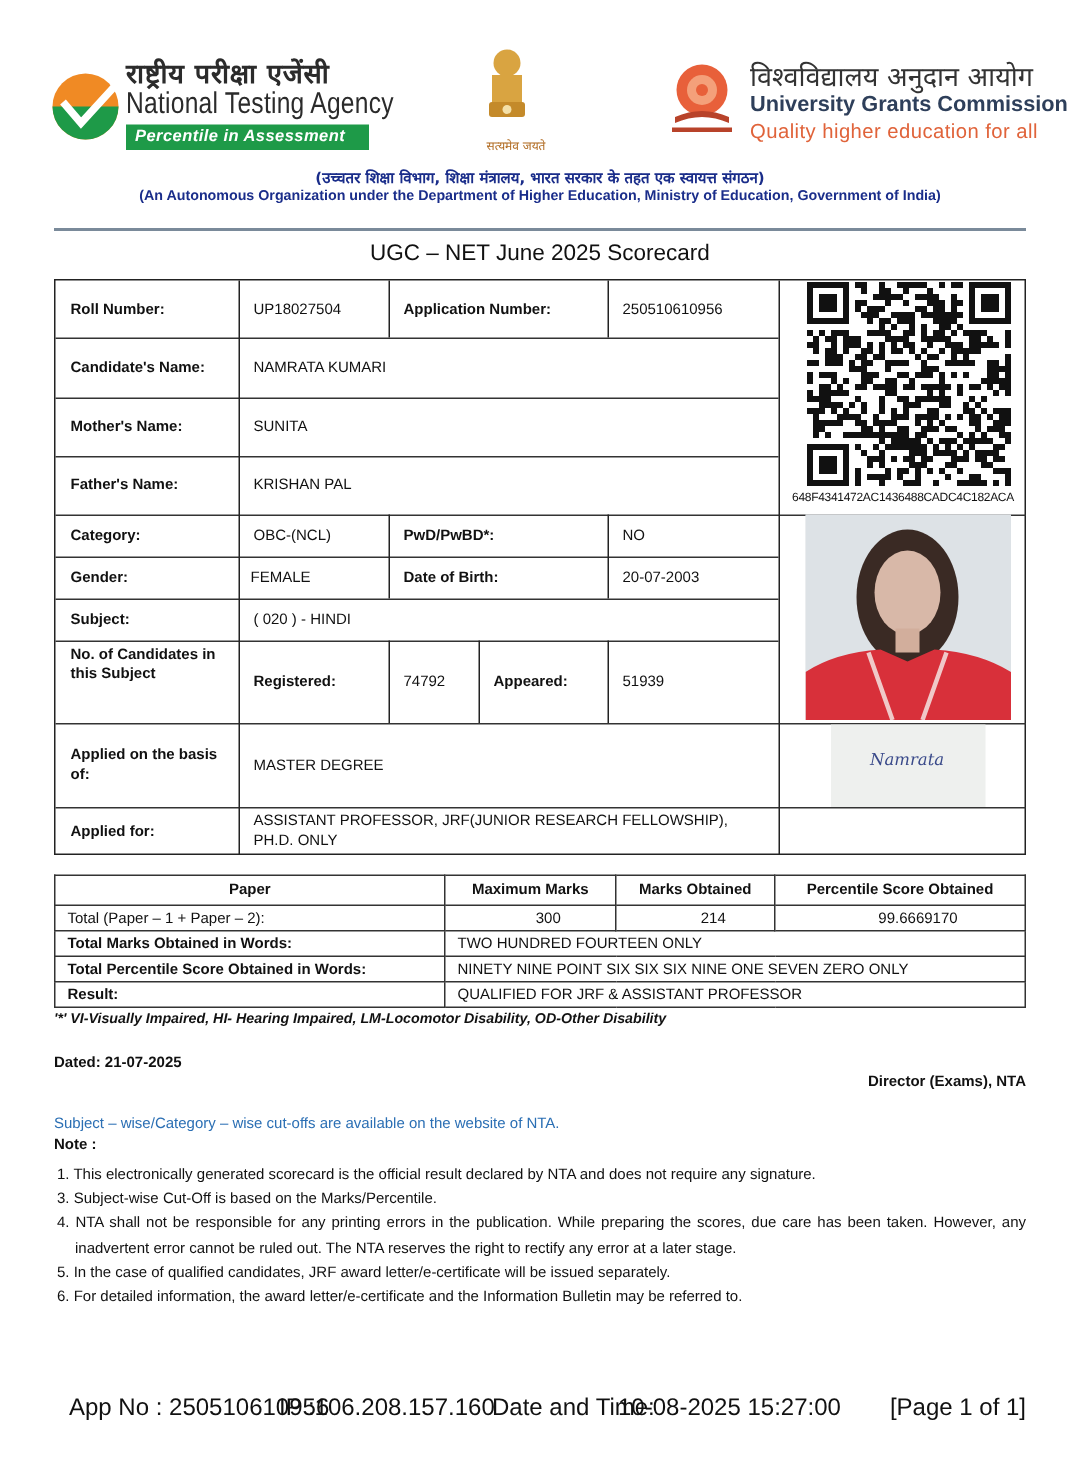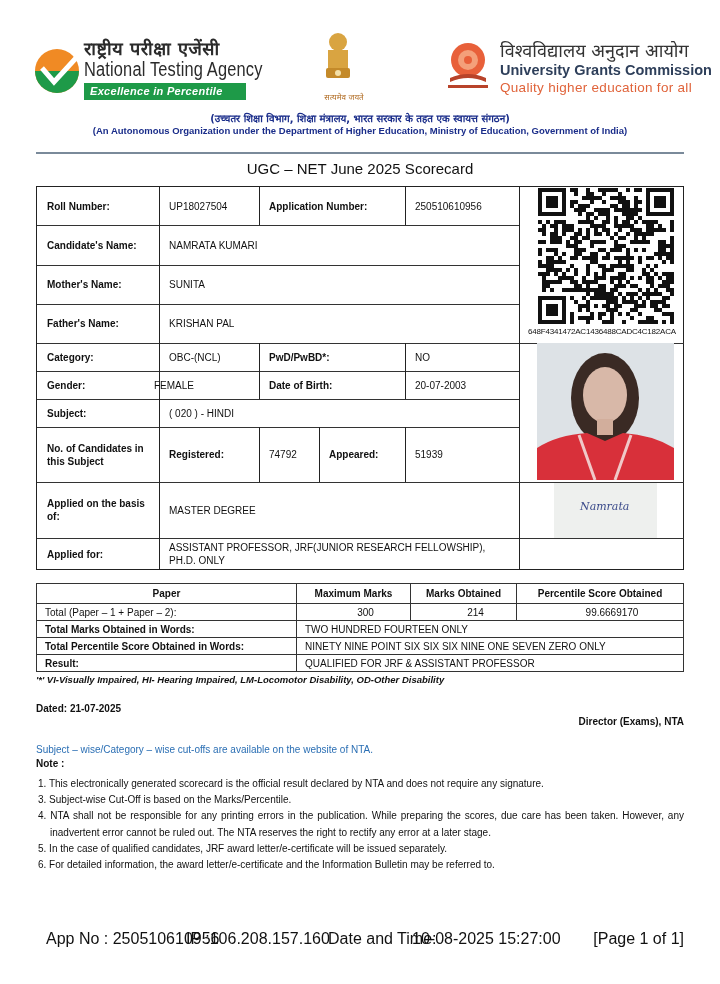--- a/index.html
+++ b/index.html
@@ -57,21 +57,21 @@
 </head>
 <body>
 
 <svg class="abs nta-logo" viewBox="0 0 46 46">
   <circle cx="23" cy="23" r="22" fill="#f08a24"></circle>
   <path d="M1 23 A22 22 0 0 0 45 23 Z" fill="#1e9a48"></path>
   <path d="M8 20 L20 34 L42 10" stroke="#fff" stroke-width="5" fill="none"></path>
 </svg>
 <div class="abs nta-hindi">राष्ट्रीय परीक्षा एजेंसी</div>
 <div class="abs nta-eng">National Testing Agency</div>
-<div class="abs nta-tag">Excellence in Percentile</div>
+<div class="abs nta-tag">Percentile in Assessment</div>
 
 <svg class="abs emblem" viewBox="0 0 44 52">
   <ellipse cx="22" cy="10" rx="9" ry="9" fill="#d9a441"></ellipse>
   <rect x="12" y="18" width="20" height="18" fill="#d9a441"></rect>
   <rect x="10" y="36" width="24" height="10" rx="2" fill="#c48a2a"></rect>
   <circle cx="22" cy="41" r="3" fill="#f4e0a8"></circle>
 </svg>
 <div class="abs emblem-text">सत्यमेव जयते</div>
 
 <svg class="abs ugc-logo" viewBox="0 0 48 50">
@@ -125,28 +125,28 @@
 
   <div class="cell lbl" style="left:0;top:117px;width:122px;height:39px">Father's Name:</div>
   <div class="cell" style="left:122px;top:117px;width:360px;height:39px">KRISHAN PAL</div>
 
   <div class="cell lbl" style="left:0;top:156px;width:122px;height:28px">Category:</div>
   <div class="cell" style="left:122px;top:156px;width:100px;height:28px">OBC-(NCL)</div>
   <div class="cell lbl" style="left:222px;top:156px;width:146px;height:28px">PwD/PwBD*:</div>
   <div class="cell" style="left:368px;top:156px;width:114px;height:28px">NO</div>
 
   <div class="cell lbl" style="left:0;top:184px;width:122px;height:28px">Gender:</div>
-  <div class="cell" style="left:107px;top:184px;width:100px;height:28px">FEMALE</div>
+  <div class="cell" style="left:120px;top:184px;width:100px;height:28px">FEMALE</div>
   <div class="cell lbl" style="left:222px;top:184px;width:146px;height:28px">Date of Birth:</div>
   <div class="cell" style="left:368px;top:184px;width:114px;height:28px">20-07-2003</div>
 
   <div class="cell lbl" style="left:0;top:212px;width:122px;height:28px">Subject:</div>
   <div class="cell" style="left:122px;top:212px;width:360px;height:28px">( 020 ) - HINDI</div>
 
-  <div class="cell lbl" style="left:0;top:240px;width:122px;height:55px;padding-right:6px">No. of Candidates in this Subject</div>
+  <div class="cell lbl" style="left:0;top:228px;width:122px;height:55px;padding-right:6px">No. of Candidates in this Subject</div>
   <div class="cell lbl" style="left:122px;top:240px;width:100px;height:55px">Registered:</div>
   <div class="cell" style="left:222px;top:240px;width:60px;height:55px">74792</div>
   <div class="cell lbl" style="left:282px;top:240px;width:86px;height:55px">Appeared:</div>
   <div class="cell" style="left:368px;top:240px;width:114px;height:55px">51939</div>
 
   <div class="cell lbl" style="left:0;top:295px;width:122px;height:56px;padding-right:6px">Applied on the basis of:</div>
   <div class="cell" style="left:122px;top:295px;width:360px;height:56px">MASTER DEGREE</div>
 
   <div class="cell lbl" style="left:0;top:351px;width:122px;height:32px">Applied for:</div>
   <div class="cell" style="left:122px;top:351px;width:360px;height:32px;padding-right:6px">ASSISTANT PROFESSOR, JRF(JUNIOR RESEARCH FELLOWSHIP), PH.D. ONLY</div>

